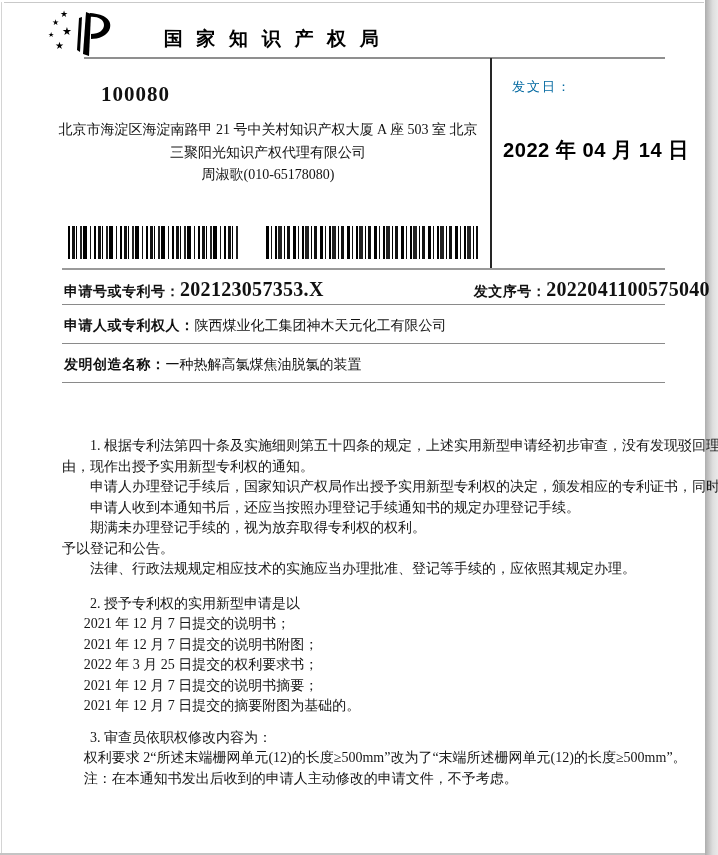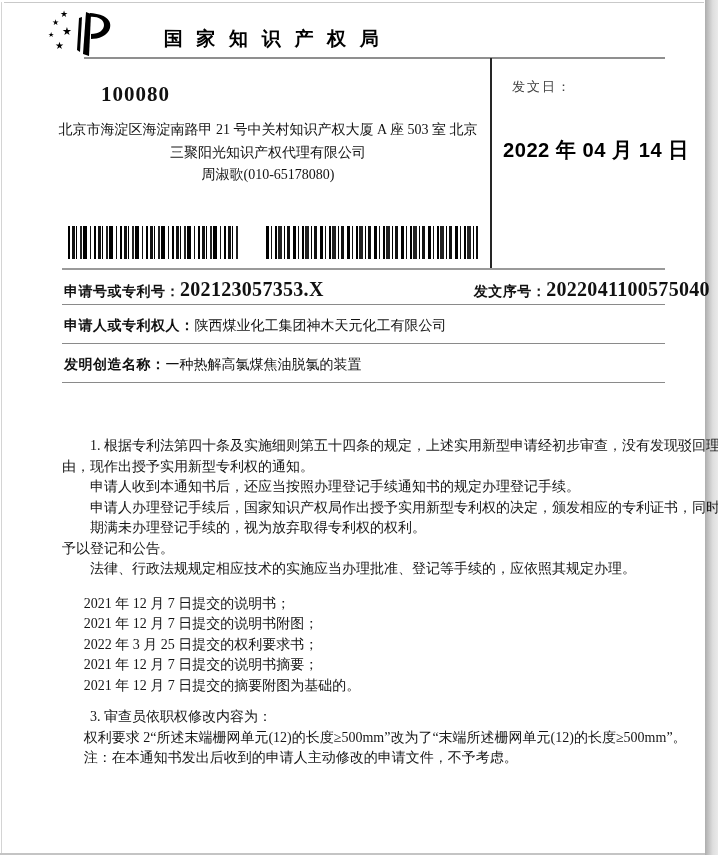--- a/index.html
+++ b/index.html
@@ -19,21 +19,21 @@
   .logo .star{position:absolute;color:#000;line-height:1;font-family:"DejaVu Sans",sans-serif;}
   .logo svg{position:absolute;left:28px;top:0;}
   .agency{
     position:absolute;left:150px;top:26px;width:440px;text-align:left;
     font-family:"Liberation Sans","DejaVu Sans",sans-serif;font-weight:bold;
     font-size:19px;letter-spacing:0.72em;text-indent:0.72em;color:#000;
   }
   .header-rule{position:absolute;left:84px;top:57px;width:581px;height:2px;background:#8f8f8f;}
   
   .vline{position:absolute;left:490px;top:58px;width:2px;height:211px;background:#262626;}
-  .dispatch-label{position:absolute;left:512px;top:78px;font-size:13px;letter-spacing:2px;color:#404040;}
+  .dispatch-label{position:absolute;left:512px;top:78px;font-size:13px;letter-spacing:2px;color:#0369a1;}
   .dispatch-date{
     position:absolute;left:503px;top:136px;width:205px;
     font-family:"Liberation Sans","DejaVu Sans",sans-serif;font-weight:bold;
     font-size:21px;letter-spacing:0.5px;color:#000;white-space:nowrap;
     transform:scaleX(0.96);transform-origin:left;
   }
   
   .postal{position:absolute;left:101px;top:82px;font-size:21px;font-weight:bold;letter-spacing:1px;}
   .addr{position:absolute;left:58px;width:420px;text-align:center;font-size:14px;white-space:nowrap;}
   .addr1{top:121px;} .addr2{top:144px;} .addr3{top:166px;}
@@ -114,27 +114,28 @@
   <div class="frow frow3">
     <span class="flabel">发明创造名称：</span><span>一种热解高氯煤焦油脱氯的装置</span>
   </div>
   <div class="rule r3"></div>
 
 
   <div class="body">
     <div class="sec">
       <div class="bl ind">1. 根据专利法第四十条及实施细则第五十四条的规定，上述实用新型申请经初步审查，没有发现驳回理</div>
       <div class="bl">由，现作出授予实用新型专利权的通知。</div>
+      <div class="bl ind">申请人办理登记手续后，国家知识产权局作出授予实用新型专利权的决定，颁发相应的专利证书，同时</div>
       <div class="bl ind">申请人收到本通知书后，还应当按照办理登记手续通知书的规定办理登记手续。</div>
-      <div class="bl ind">申请人办理登记手续后，国家知识产权局作出授予实用新型专利权的决定，颁发相应的专利证书，同时</div>
       <div class="bl ind">期满未办理登记手续的，视为放弃取得专利权的权利。</div>
       <div class="bl">予以登记和公告。</div>
       <div class="bl ind">法律、行政法规规定相应技术的实施应当办理批准、登记等手续的，应依照其规定办理。</div>
     </div>
     <div class="sec sec2">
+      <div class="bl ind">2. 授予专利权的实用新型申请是以</div>
       <div class="bl ind-sm">2021 年 12 月 7 日提交的说明书；</div>
       <div class="bl ind-sm">2021 年 12 月 7 日提交的说明书附图；</div>
       <div class="bl ind-sm">2022 年 3 月 25 日提交的权利要求书；</div>
       <div class="bl ind-sm">2021 年 12 月 7 日提交的说明书摘要；</div>
       <div class="bl ind-sm">2021 年 12 月 7 日提交的摘要附图为基础的。</div>
     </div>
     <div class="sec sec3">
       <div class="bl ind">3. 审查员依职权修改内容为：</div>
       <div class="bl ind-sm">权利要求 2“所述末端栅网单元(12)的长度≥500mm”改为了“末端所述栅网单元(12)的长度≥500mm”。</div>
       <div class="bl ind-sm">注：在本通知书发出后收到的申请人主动修改的申请文件，不予考虑。</div>

